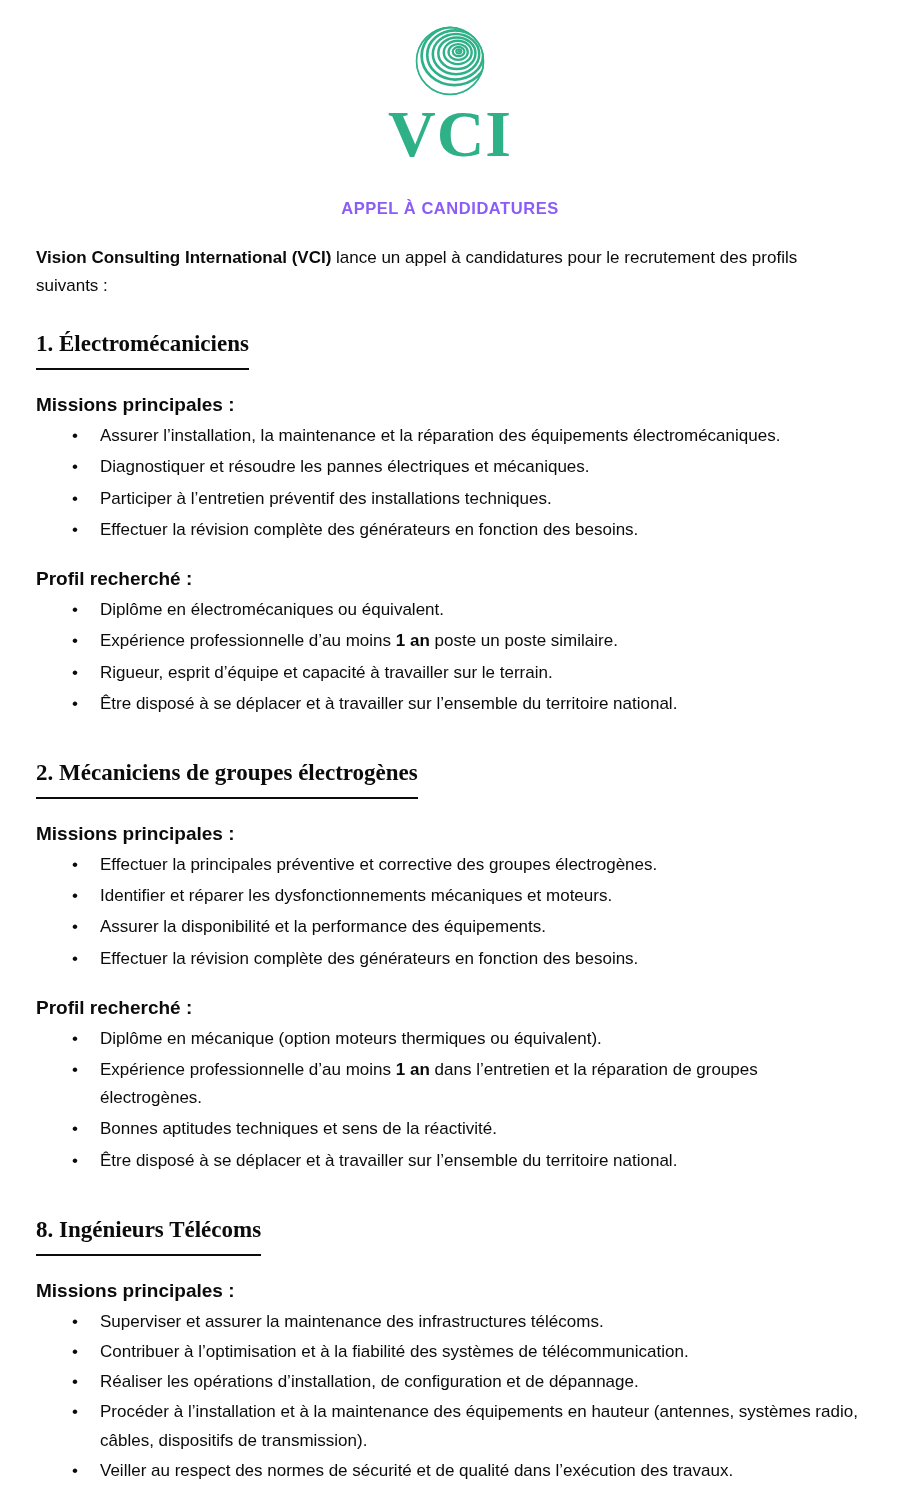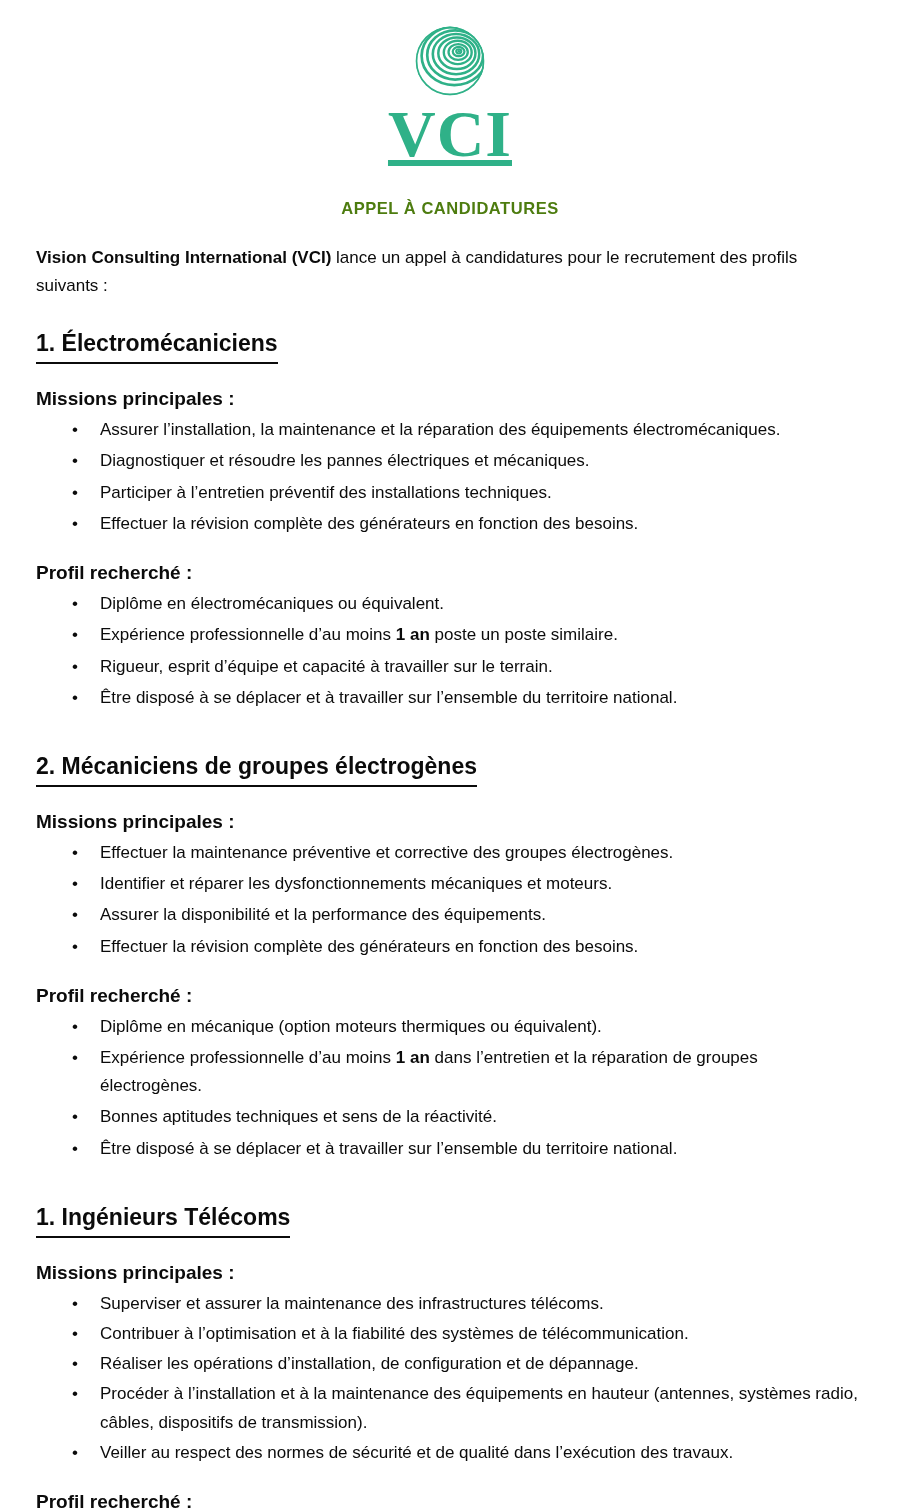--- a/index.html
+++ b/index.html
@@ -39,31 +39,30 @@
   }
   .logo-wordmark {
     display: block;
     margin: -4px auto 0 auto;
     font-family: "Liberation Serif", "DejaVu Serif", serif;
     font-weight: 700;
     font-size: 66px;
     line-height: 1.02;
     letter-spacing: 1px;
     color: #2fb188;
-    text-decoration: underline;
   }
 
   
   .doc-title {
     margin: 26px 0 0 0;
     text-align: center;
     font-size: 16.5px;
     font-weight: 700;
     letter-spacing: 0.55px;
-    color: #4d7c0f;
+    color: #8b5cf6;
   }
 
   
   .intro {
     margin: 26px 0 0 0;
     font-size: 17px;
     line-height: 1.62;
     color: #0b0b0b;
     max-width: 828px;
   }
@@ -76,21 +75,22 @@
   .section-heading {
     margin: 0 0 0 0;
     font-size: 23px;
     font-weight: 700;
     line-height: 1.3;
     color: #0b0b0b;
   }
   .section-heading .u {
     display: inline-block;
     border-bottom: 2px solid #0b0b0b;
-    padding-bottom: 3px;
+    padding-bottom: 9px;
+    font-family: Liberation Serif, serif;
   }
 
   .subheading {
     margin: 24px 0 6px 0;
     font-size: 19px;
     font-weight: 700;
     color: #0b0b0b;
   }
 
   
@@ -168,35 +168,35 @@
           <li>Diplôme en électromécaniques ou équivalent.</li>
           <li><span>Expérience professionnelle d’au moins </span><b>1 an</b><span> poste un poste similaire.</span></li>
           <li>Rigueur, esprit d’équipe et capacité à travailler sur le terrain.</li>
           <li>Être disposé à se déplacer et à travailler sur l’ensemble du territoire national.</li>
         </ul>
       </div>
       <div class="section">
         <h2 class="section-heading"><span class="u">2. Mécaniciens de groupes électrogènes</span></h2>
         <div class="subheading">Missions principales :</div>
         <ul class="bullets">
-          <li>Effectuer la maintenance préventive et corrective des groupes électrogènes.</li>
+          <li>Effectuer la principales préventive et corrective des groupes électrogènes.</li>
           <li>Identifier et réparer les dysfonctionnements mécaniques et moteurs.</li>
           <li>Assurer la disponibilité et la performance des équipements.</li>
           <li>Effectuer la révision complète des générateurs en fonction des besoins.</li>
         </ul>
         <div class="subheading">Profil recherché :</div>
         <ul class="bullets">
           <li>Diplôme en mécanique (option moteurs thermiques ou équivalent).</li>
           <li><span>Expérience professionnelle d’au moins </span><b>1 an</b><span> dans l’entretien et la réparation de groupes électrogènes.</span></li>
           <li>Bonnes aptitudes techniques et sens de la réactivité.</li>
           <li>Être disposé à se déplacer et à travailler sur l’ensemble du territoire national.</li>
         </ul>
       </div>
       <div class="section">
-        <h2 class="section-heading"><span class="u">1. Ingénieurs Télécoms</span></h2>
+        <h2 class="section-heading"><span class="u">8. Ingénieurs Télécoms</span></h2>
         <div class="subheading">Missions principales :</div>
         <ul class="bullets">
           <li>Superviser et assurer la maintenance des infrastructures télécoms.</li>
           <li>Contribuer à l’optimisation et à la fiabilité des systèmes de télécommunication.</li>
           <li>Réaliser les opérations d’installation, de configuration et de dépannage.</li>
           <li>Procéder à l’installation et à la maintenance des équipements en hauteur (antennes, systèmes radio, câbles, dispositifs de transmission).</li>
           <li>Veiller au respect des normes de sécurité et de qualité dans l’exécution des travaux.</li>
         </ul>
         <div class="subheading">Profil recherché :</div>
         <ul class="bullets">

